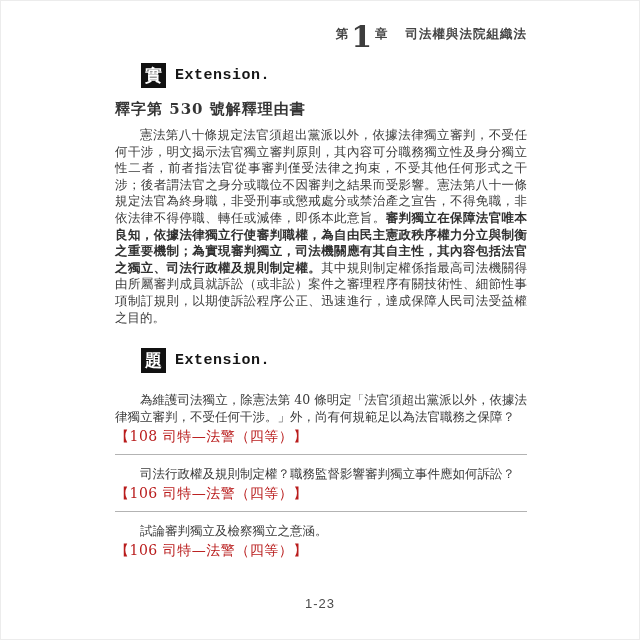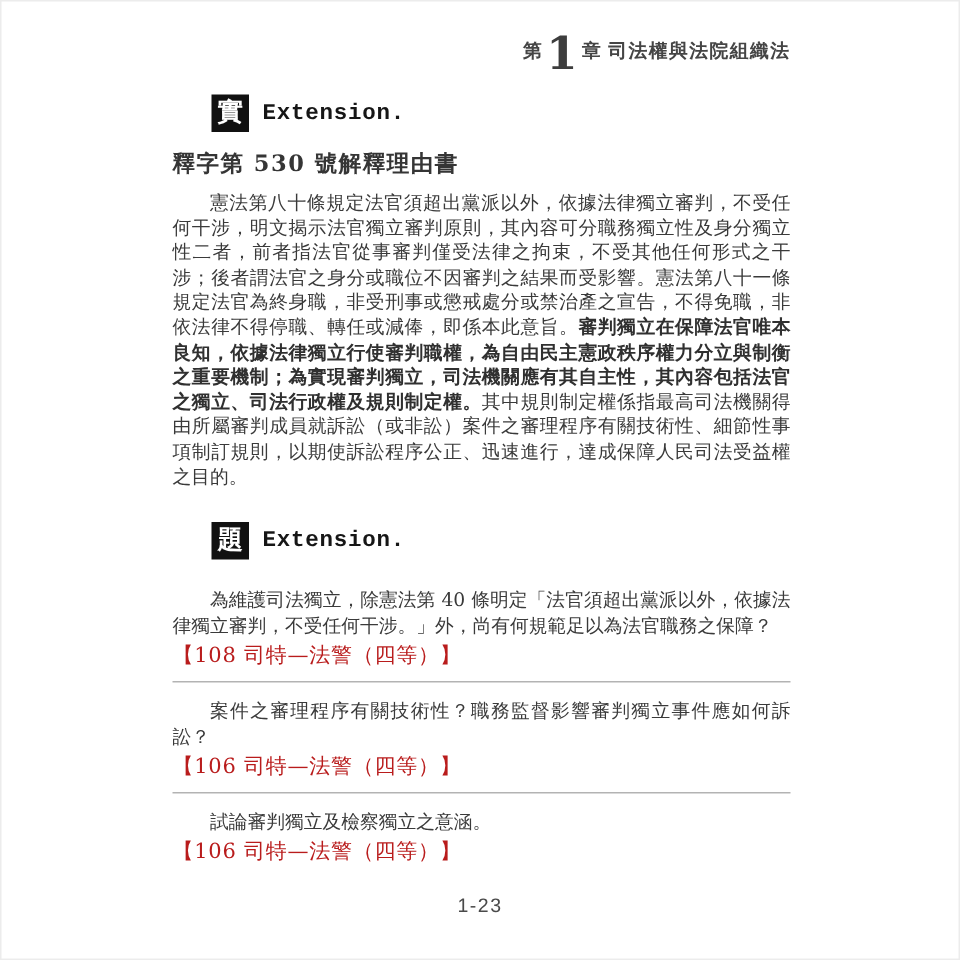--- a/index.html
+++ b/index.html
@@ -35,21 +35,21 @@
   .running-head .chapter-number {
     font-family: "DejaVu Serif", serif;
     font-size: 30px;
     line-height: 26px;
     font-weight: bold;
     color: #3d3d3d;
     margin: 0 2px;
     position: relative;
     top: 3px;
   }
-  .running-head .chapter-title { margin-left: 4px; }
+  .running-head .chapter-title { margin-left: 17px; }
 
   
   .content {
     position: absolute;
     left: 114px;
     width: 412px;
     top: 0;
   }
 
   
@@ -163,21 +163,21 @@
     </div>
 
     <div class="questions">
 
       <div class="question">
         <p class="q-text">為維護司法獨立，除憲法第 40 條明定「法官須超出黨派以外，依據法律獨立審判，不受任何干涉。」外，尚有何規範足以為法官職務之保障？</p>
         <div class="q-source">【108 司特—法警（四等）】</div>
       </div>
 
       <div class="question">
-        <p class="q-text">案件之審理程序有關技術性？職務監督影響審判獨立事件應如何訴訟？</p>
+        <p class="q-text">司法行政權及規則制定權？職務監督影響審判獨立事件應如何訴訟？</p>
         <div class="q-source">【106 司特—法警（四等）】</div>
       </div>
 
       <div class="question">
         <p class="q-text">試論審判獨立及檢察獨立之意涵。</p>
         <div class="q-source">【106 司特—法警（四等）】</div>
       </div>
 
     </div>
   </div>

